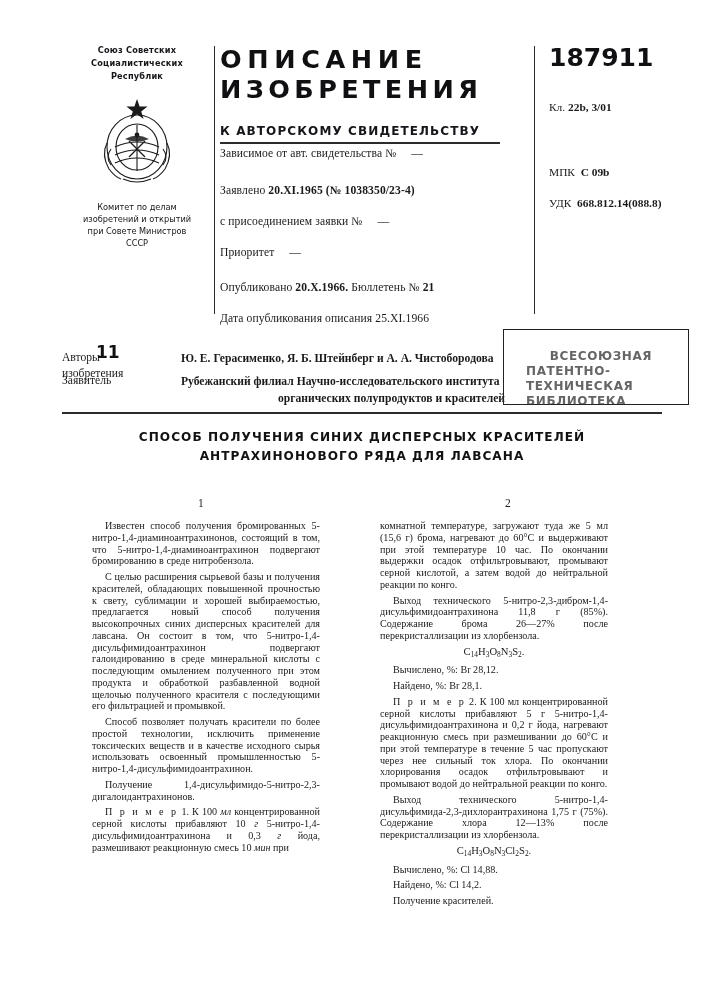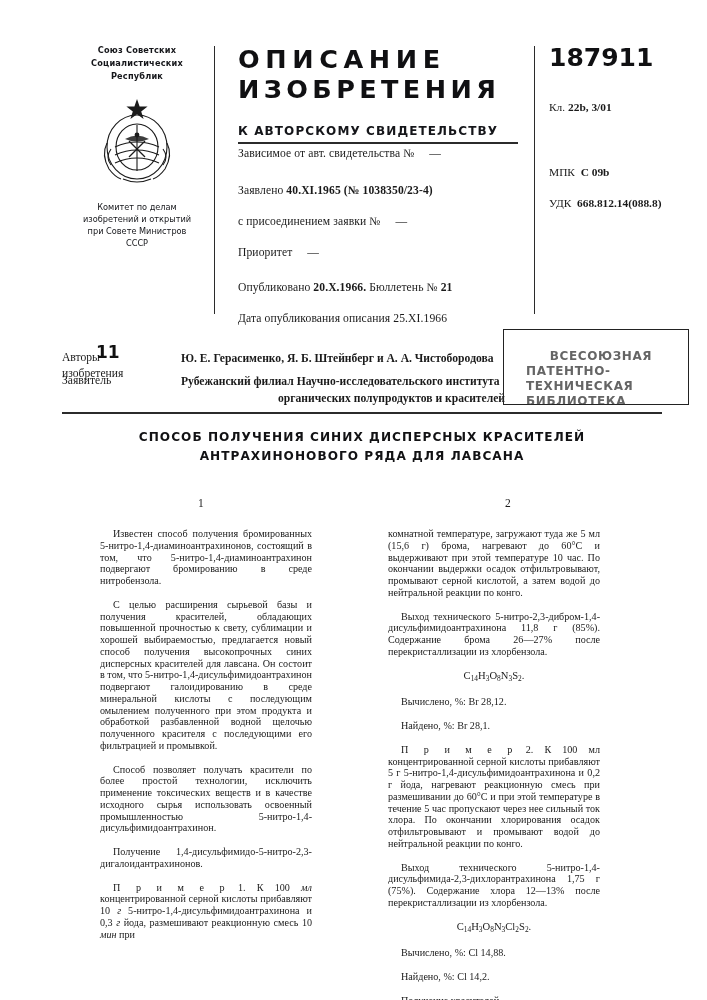--- a/index.html
+++ b/index.html
@@ -25,21 +25,21 @@
   .emblem svg{display:block;}
   .committee{
     margin-top:12px;
     font-family:"DejaVu Sans", sans-serif;
     font-weight:normal;font-size:8.2px;line-height:12px;color:#15161a;
   }
   .vrule{position:absolute;top:0;width:1px;background:#2b2b2b;}
   .vr1{left:152px;top:2px;height:268px;}
   .vr2{left:472px;top:2px;height:268px;}
 
-  .hdr-mid{position:absolute;left:176px;top:0;width:300px;}
+  .hdr-mid{position:absolute;left:158px;top:0;width:300px;}
   .big-title{
     font-family:"DejaVu Sans", sans-serif;
     font-weight:bold;
     font-size:25.5px;
     letter-spacing:5.6px;
     line-height:30px;
     color:#101012;
     white-space:nowrap;
   }
   .big-title.second{letter-spacing:4.4px;}
@@ -119,21 +119,21 @@
 
   .body{position:absolute;top:516px;left:0;width:707px;}
   .col{
     position:absolute;top:0;
     font-size:10.15px;line-height:11.75px;
     text-align:justify;
     -webkit-hyphens:none;hyphens:none;
   }
   .col-left{left:88px;width:236px;}
   .col-right{left:376px;width:236px;}
-  .col p{margin:12px;text-indent:13px;}
+  .col p{margin:4px;text-indent:13px;}
   .col p.noind{text-indent:0;}
   .col p.center{text-indent:0;text-align:center;margin:1px 0;}
   .col i{font-style:italic;}
   .col .sp{letter-spacing:2.2px;}
   .col .formula{font-size:10.6px;}
   sub{font-size:7.4px;vertical-align:-2px;}
 
   .gutter{position:absolute;top:516px;width:22px;text-align:right;font-size:10.3px;line-height:11.75px;}
   .gut-left{left:332px;}
 </style>
@@ -195,21 +195,21 @@
       <div class="sub-title">К АВТОРСКОМУ СВИДЕТЕЛЬСТВУ</div>
       <div class="rulelong"></div>
 
       <div class="fld f-dep">
         <span>Зависимое от авт. свидетельства №</span>
         <span class="dash">—</span>
       </div>
 
       <div class="fld f-zav">
         <span>Заявлено</span>
-        <b>40.XI.1965</b>
+        <b>20.XI.1965</b>
         <b>(№ 1038350/23-4)</b>
       </div>
 
       <div class="fld f-pris">
         <span>с присоединением заявки №</span>
         <span class="dash">—</span>
       </div>
 
       <div class="fld f-prio">
         <span>Приоритет</span>

